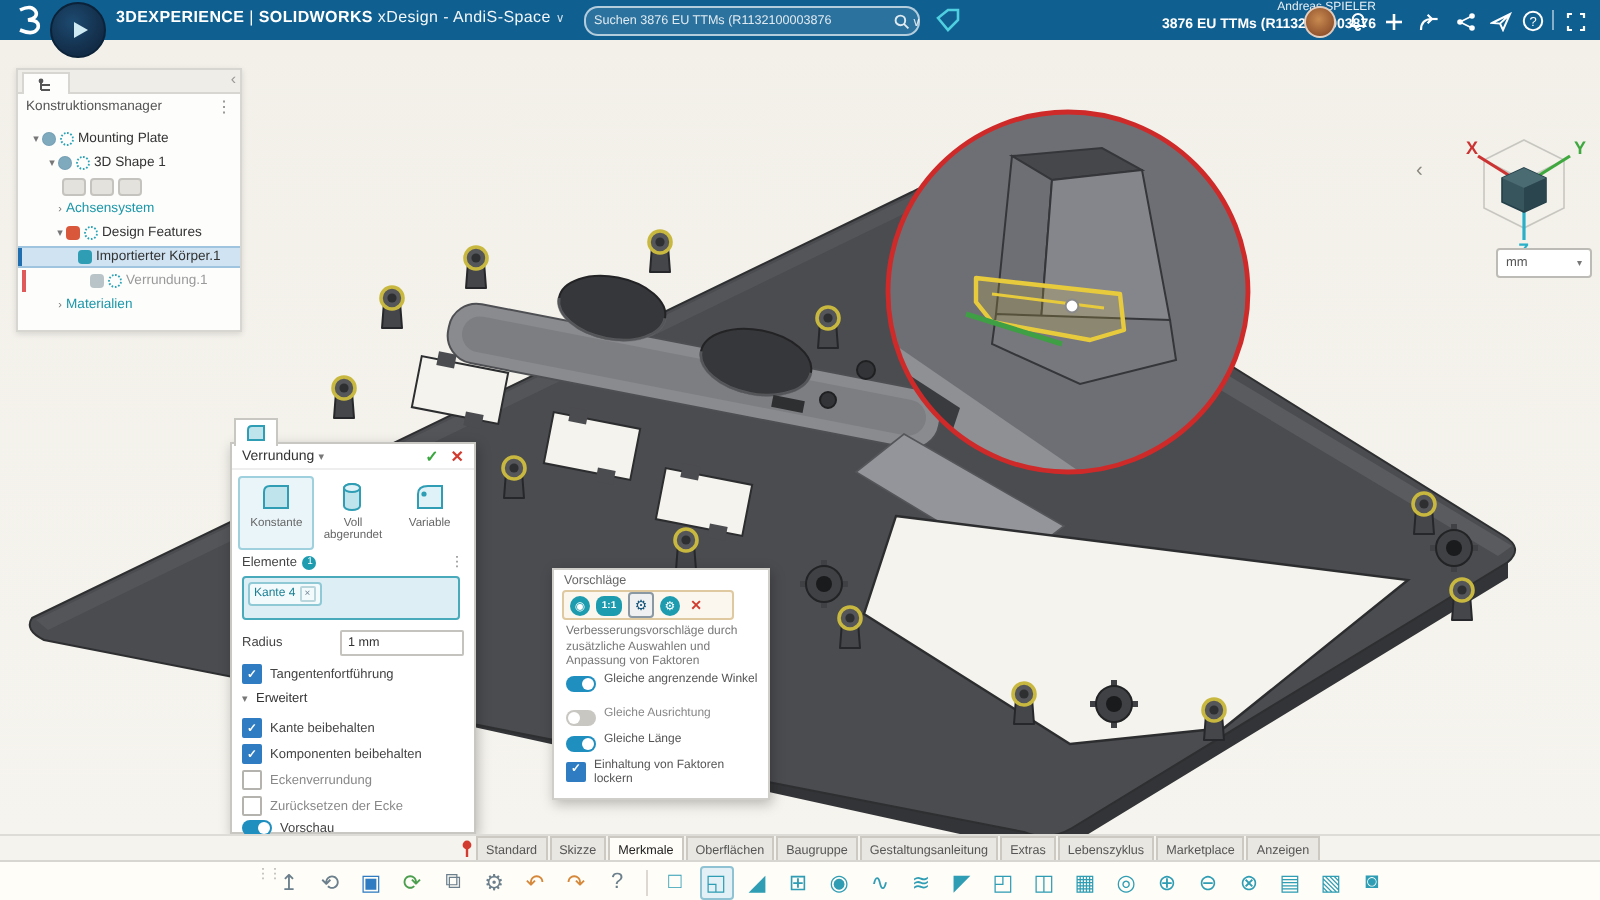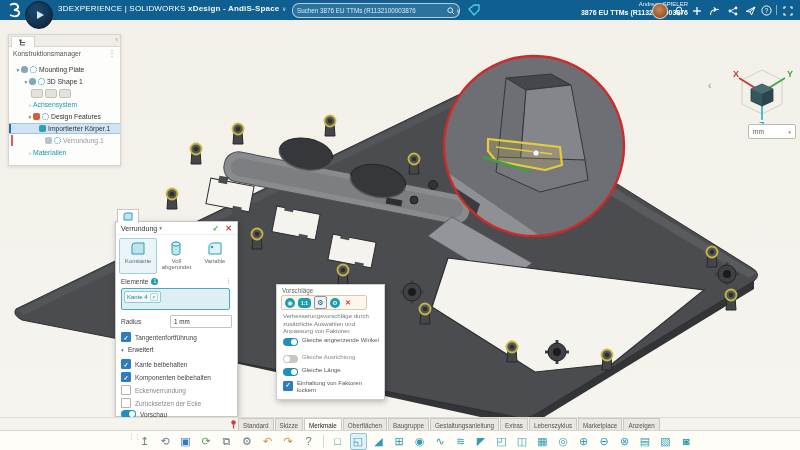--- a/index.html
+++ b/index.html
@@ -4,22 +4,22 @@
 <style>
   html,body{margin:0;padding:0;}
   body{width:800px;height:450px;position:relative;overflow:hidden;
        font-family:"Liberation Sans",sans-serif;background:#f3f1eb;
        -webkit-font-smoothing:antialiased;}
   .abs{position:absolute;}
 
   
   #topbar{left:0;top:0;width:800px;height:20px;background:#0f5f91;color:#fff;z-index:40;}
   #topbar .brand{left:58px;top:4px;font-size:8px;letter-spacing:.2px;white-space:nowrap;}
-  #topbar .brand b{font-weight:normal;}
-  #topbar .brand .ctx{font-weight:bold;opacity:.95;text-align:right;}
+  #topbar .brand b{font-weight:bold;}
+  #topbar .brand .ctx{font-weight:normal;opacity:.95;text-align:right;}
   #compass{left:25px;top:1px;width:26px;height:26px;border-radius:50%;
            background:radial-gradient(circle at 40% 35%,#1d4a70,#122c47 70%);
            border:1px solid #0b2238;z-index:41;display:flex;align-items:center;justify-content:center;}
   #compass .play{width:0;height:0;border-left:7px solid #cfeaf2;border-top:4.5px solid transparent;border-bottom:4.5px solid transparent;margin-left:2px;}
   #logo3ds{left:6px;top:2px;width:18px;height:16px;color:#fff;font-size:11px;font-weight:bold;font-style:italic;}
   #searchbox{left:292px;top:3px;width:158px;height:13px;border:1px solid rgba(255,255,255,.65);
              border-radius:7px;background:rgba(255,255,255,.12);display:flex;align-items:center;padding:0 4px;}
   #searchbox input{flex:1;background:transparent;border:none;outline:none;color:rgba(255,255,255,.85);
                    font-size:6.3px;font-family:"Liberation Sans",sans-serif;padding:0;}
   .tb-caret{color:rgba(255,255,255,.8);font-size:6px;}

